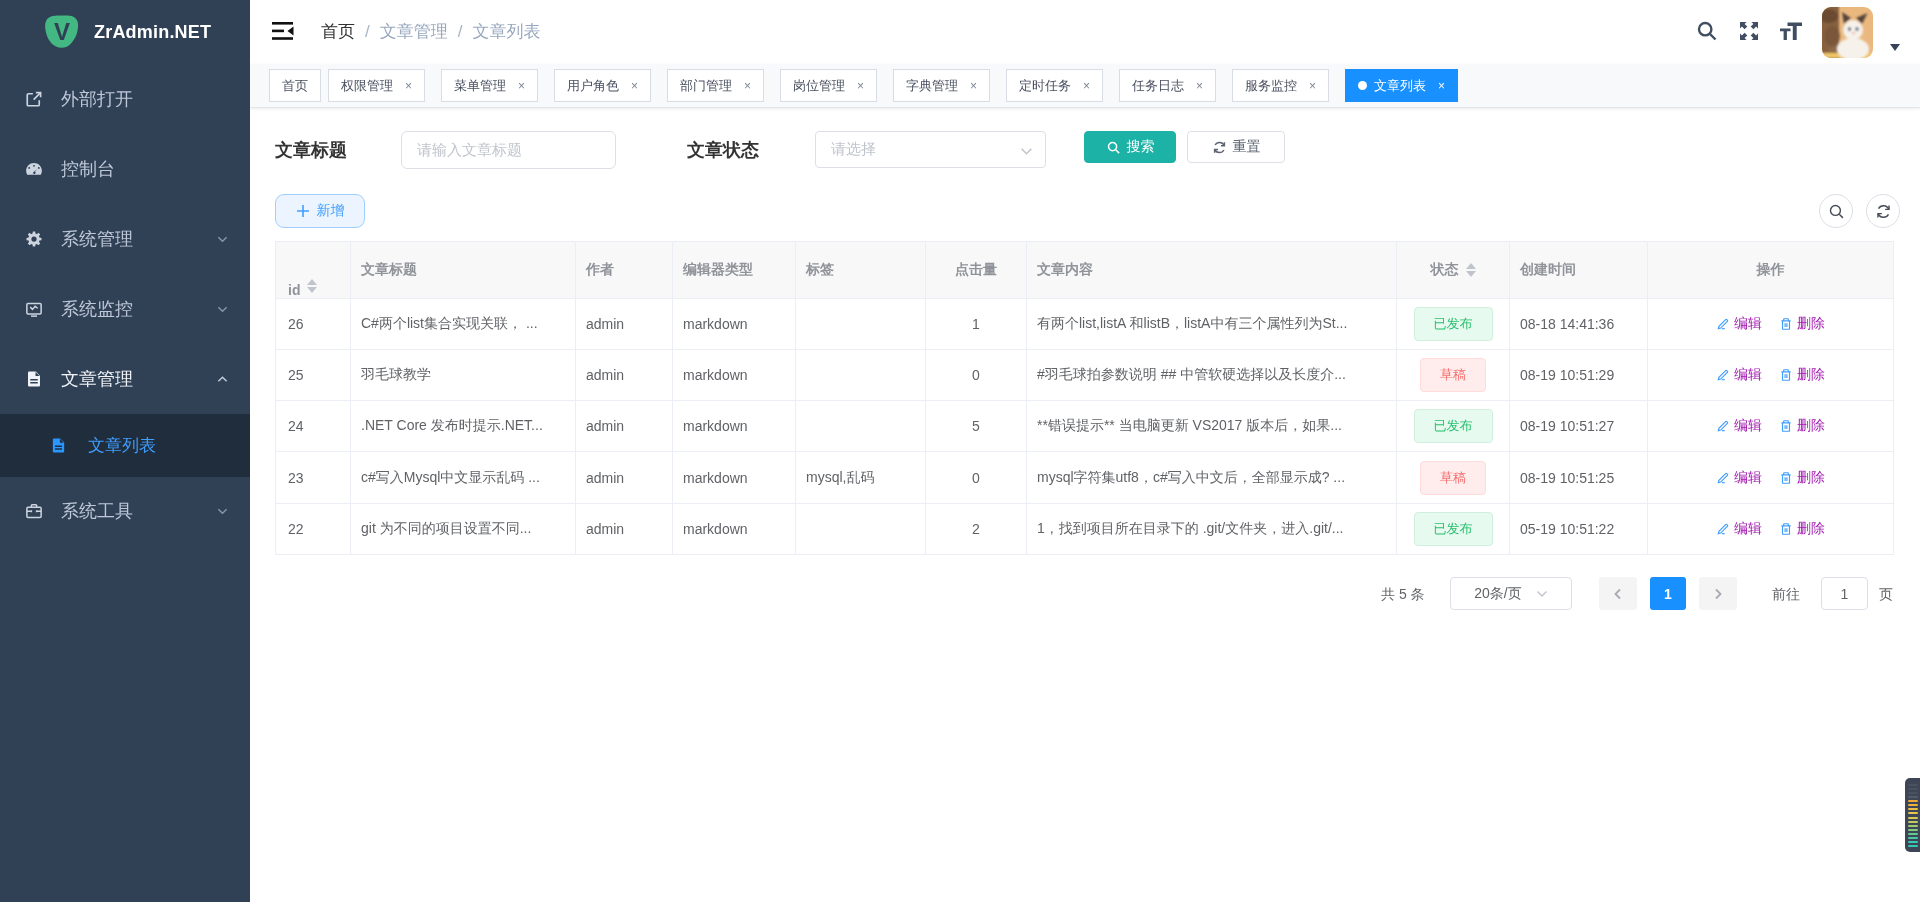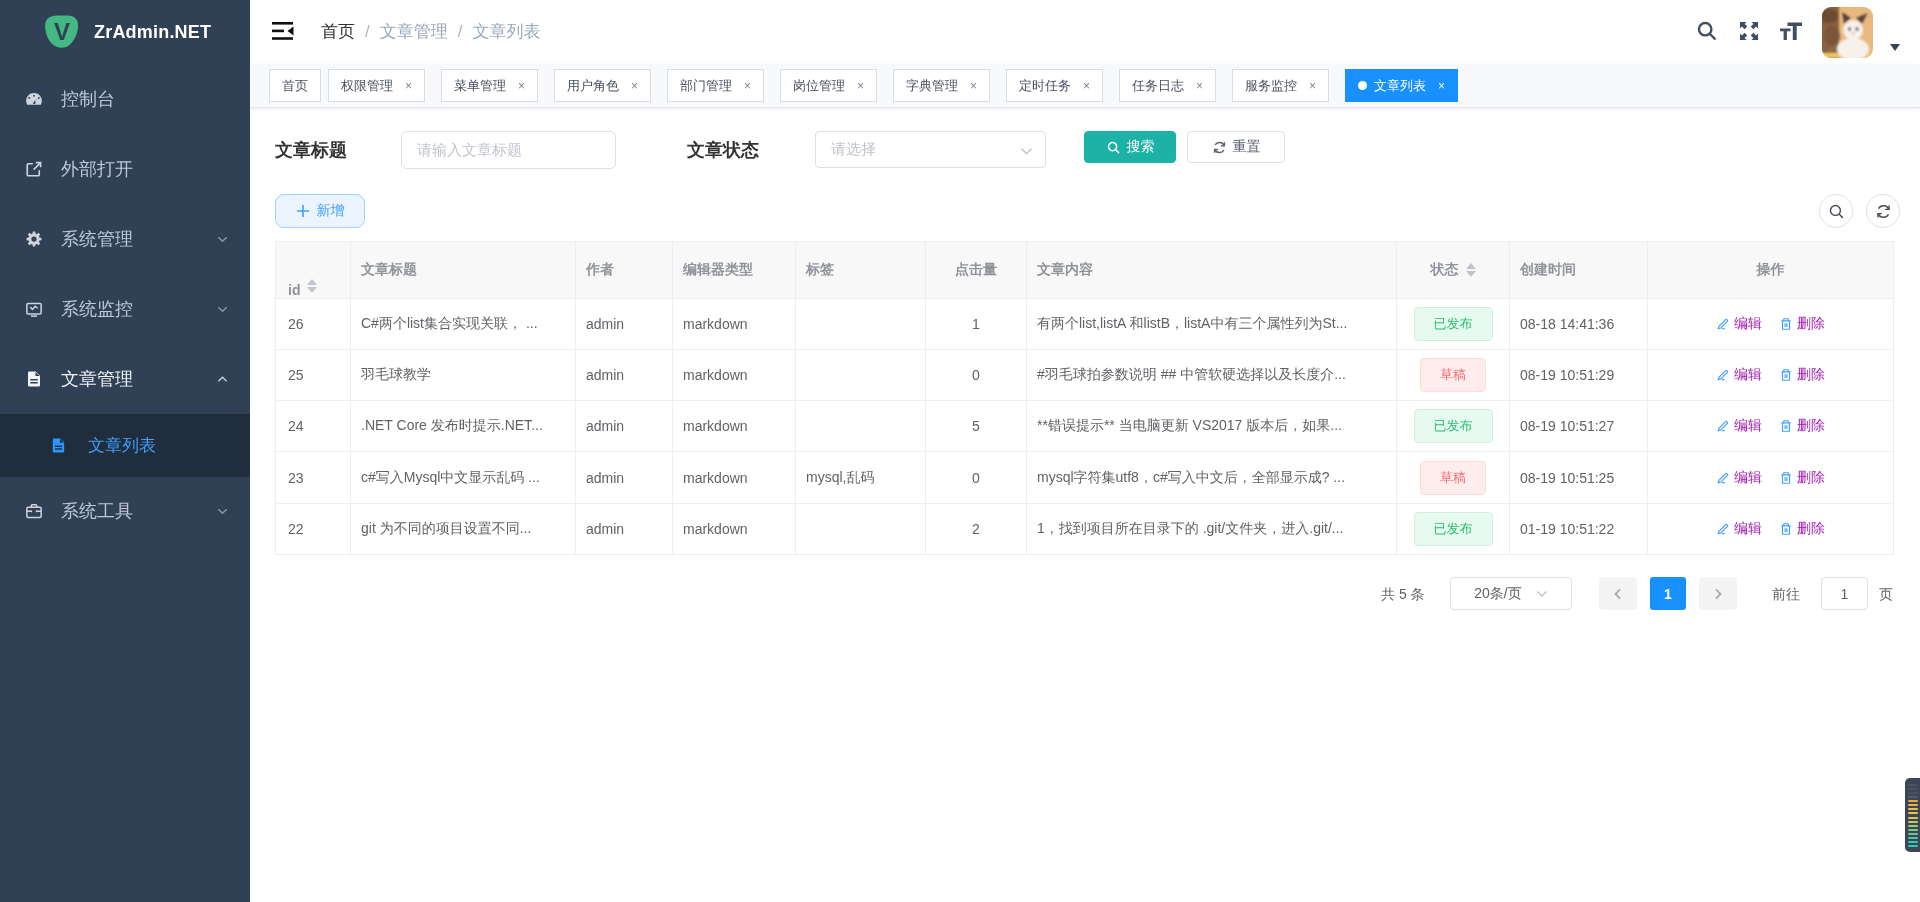--- a/index.html
+++ b/index.html
@@ -81,32 +81,32 @@
 
 <div class="sidebar">
   <div class="logo-row">
     <svg width="40" height="40" viewBox="0 0 40 40">
       <path d="M9 4.5 C3.5 6.5 2.5 12 3.5 18 C4.5 25 8 31.5 14 34.5 C19 37 24.5 36 28.5 32 C33.5 27 36.5 19.5 36 12 C35.6 6.5 31.5 3.5 25.5 3.5 C19 3.5 13 3 9 4.5 Z" fill="#43b883"></path>
       <text x="20" y="28" font-size="24" font-weight="bold" fill="#304156" text-anchor="middle" font-family="Liberation Sans, sans-serif">V</text>
     </svg>
     <span class="ltxt">ZrAdmin.NET</span>
   </div>
   <div class="menu-item">
-    <svg class="mi" viewBox="0 0 24 24" fill="#ccd4e0">
-        <path d="M12 4 C6.2 4 1.5 8.6 1.5 14.3 C1.5 16.2 2 18 2.9 19.5 L21.1 19.5 C22 18 22.5 16.2 22.5 14.3 C22.5 8.6 17.8 4 12 4 Z M12 6.5 A1.3 1.3 0 1 1 12 9.1 A1.3 1.3 0 0 1 12 6.5 Z M5.6 9.2 A1.3 1.3 0 1 1 5.6 11.8 A1.3 1.3 0 0 1 5.6 9.2 Z M18.4 9.2 A1.3 1.3 0 1 1 18.4 11.8 A1.3 1.3 0 0 1 18.4 9.2 Z M16.3 11.5 L13.3 15.2 A1.8 1.8 0 1 1 10.6 16.9 L16.3 11.5 Z" fill-rule="evenodd"></path>
-      </svg>
-    <span>控制台</span>
-  </div>
-  <div class="menu-item">
     <svg class="mi" viewBox="0 0 24 24" fill="none" stroke="#ccd4e0" stroke-width="2.2">
         <path d="M19 13.5 L19 19.5 Q19 21 17.5 21 L4.5 21 Q3 21 3 19.5 L3 6.5 Q3 5 4.5 5 L10.5 5"></path>
         <path d="M14.5 3.5 L20.8 3.5 L20.8 9.8"></path>
         <path d="M20.5 3.8 L11.5 12.8"></path>
       </svg>
     <span>外部打开</span>
+  </div>
+  <div class="menu-item">
+    <svg class="mi" viewBox="0 0 24 24" fill="#ccd4e0">
+        <path d="M12 4 C6.2 4 1.5 8.6 1.5 14.3 C1.5 16.2 2 18 2.9 19.5 L21.1 19.5 C22 18 22.5 16.2 22.5 14.3 C22.5 8.6 17.8 4 12 4 Z M12 6.5 A1.3 1.3 0 1 1 12 9.1 A1.3 1.3 0 0 1 12 6.5 Z M5.6 9.2 A1.3 1.3 0 1 1 5.6 11.8 A1.3 1.3 0 0 1 5.6 9.2 Z M18.4 9.2 A1.3 1.3 0 1 1 18.4 11.8 A1.3 1.3 0 0 1 18.4 9.2 Z M16.3 11.5 L13.3 15.2 A1.8 1.8 0 1 1 10.6 16.9 L16.3 11.5 Z" fill-rule="evenodd"></path>
+      </svg>
+    <span>控制台</span>
   </div>
   <div class="menu-item">
     <svg class="mi" viewBox="0 0 24 24" fill="#ccd4e0">
         <path d="M22 13.5 L22 10.5 L19.2 10 A7.6 7.6 0 0 0 18.5 8.3 L20.2 6 L18 3.8 L15.7 5.5 A7.6 7.6 0 0 0 14 4.8 L13.5 2 L10.5 2 L10 4.8 A7.6 7.6 0 0 0 8.3 5.5 L6 3.8 L3.8 6 L5.5 8.3 A7.6 7.6 0 0 0 4.8 10 L2 10.5 L2 13.5 L4.8 14 A7.6 7.6 0 0 0 5.5 15.7 L3.8 18 L6 20.2 L8.3 18.5 A7.6 7.6 0 0 0 10 19.2 L10.5 22 L13.5 22 L14 19.2 A7.6 7.6 0 0 0 15.7 18.5 L18 20.2 L20.2 18 L18.5 15.7 A7.6 7.6 0 0 0 19.2 14 Z M12 15.5 A3.5 3.5 0 1 1 12 8.5 A3.5 3.5 0 0 1 12 15.5 Z"></path>
       </svg>
     <span>系统管理</span>
     <svg class="chev" viewBox="0 0 12 12" fill="none" stroke="#8a94a6" stroke-width="1.6">
         <path d="M1.5 3.5 L6 8 L10.5 3.5"></path>
       </svg>
   </div>
@@ -367,21 +367,21 @@
     <div class="tc brd c1" style="padding-left:12px;">22</div>
     <div class="tc brd c2">git 为不同的项目设置不同...</div>
     <div class="tc brd c3">admin</div>
     <div class="tc brd c4">markdown</div>
     <div class="tc brd c5"></div>
     <div class="tc brd c6 ctr">2</div>
     <div class="tc brd c7">1，找到项目所在目录下的 .git/文件夹，进入.git/...</div>
     <div class="tc brd c8 ctr">
         <span class="tag-s tag-green">已发布</span>
       </div>
-    <div class="tc brd c9">01-19 10:51:22</div>
+    <div class="tc brd c9">05-19 10:51:22</div>
     <div class="tc c10 ctr">
         <span class="oplink"><svg class="opi" width="14" height="14" viewBox="0 0 24 24" fill="none" stroke="#409eff" stroke-width="2">
             <path d="M4 20 L8 19 L19.5 7.5 Q20.5 6.5 19.5 5.5 L18.5 4.5 Q17.5 3.5 16.5 4.5 L5 16 Z"></path>
             <path d="M10 20 L15 20"></path>
           </svg>编辑</span>
         <span class="oplink" style="margin-left:17px;"><svg class="opi" width="14" height="14" viewBox="0 0 24 24" fill="none" stroke="#409eff" stroke-width="2">
             <path d="M4 6.5 L20 6.5 M8 6 L8 4 Q8 3 9 3 L15 3 Q16 3 16 4 L16 6 M6 6.5 L6 20 Q6 21 7 21 L17 21 Q18 21 18 20 L18 6.5"></path>
             <path d="M10.5 10.5 L10.5 17 M13.5 10.5 L13.5 17"></path>
           </svg>删除</span>
       </div>

